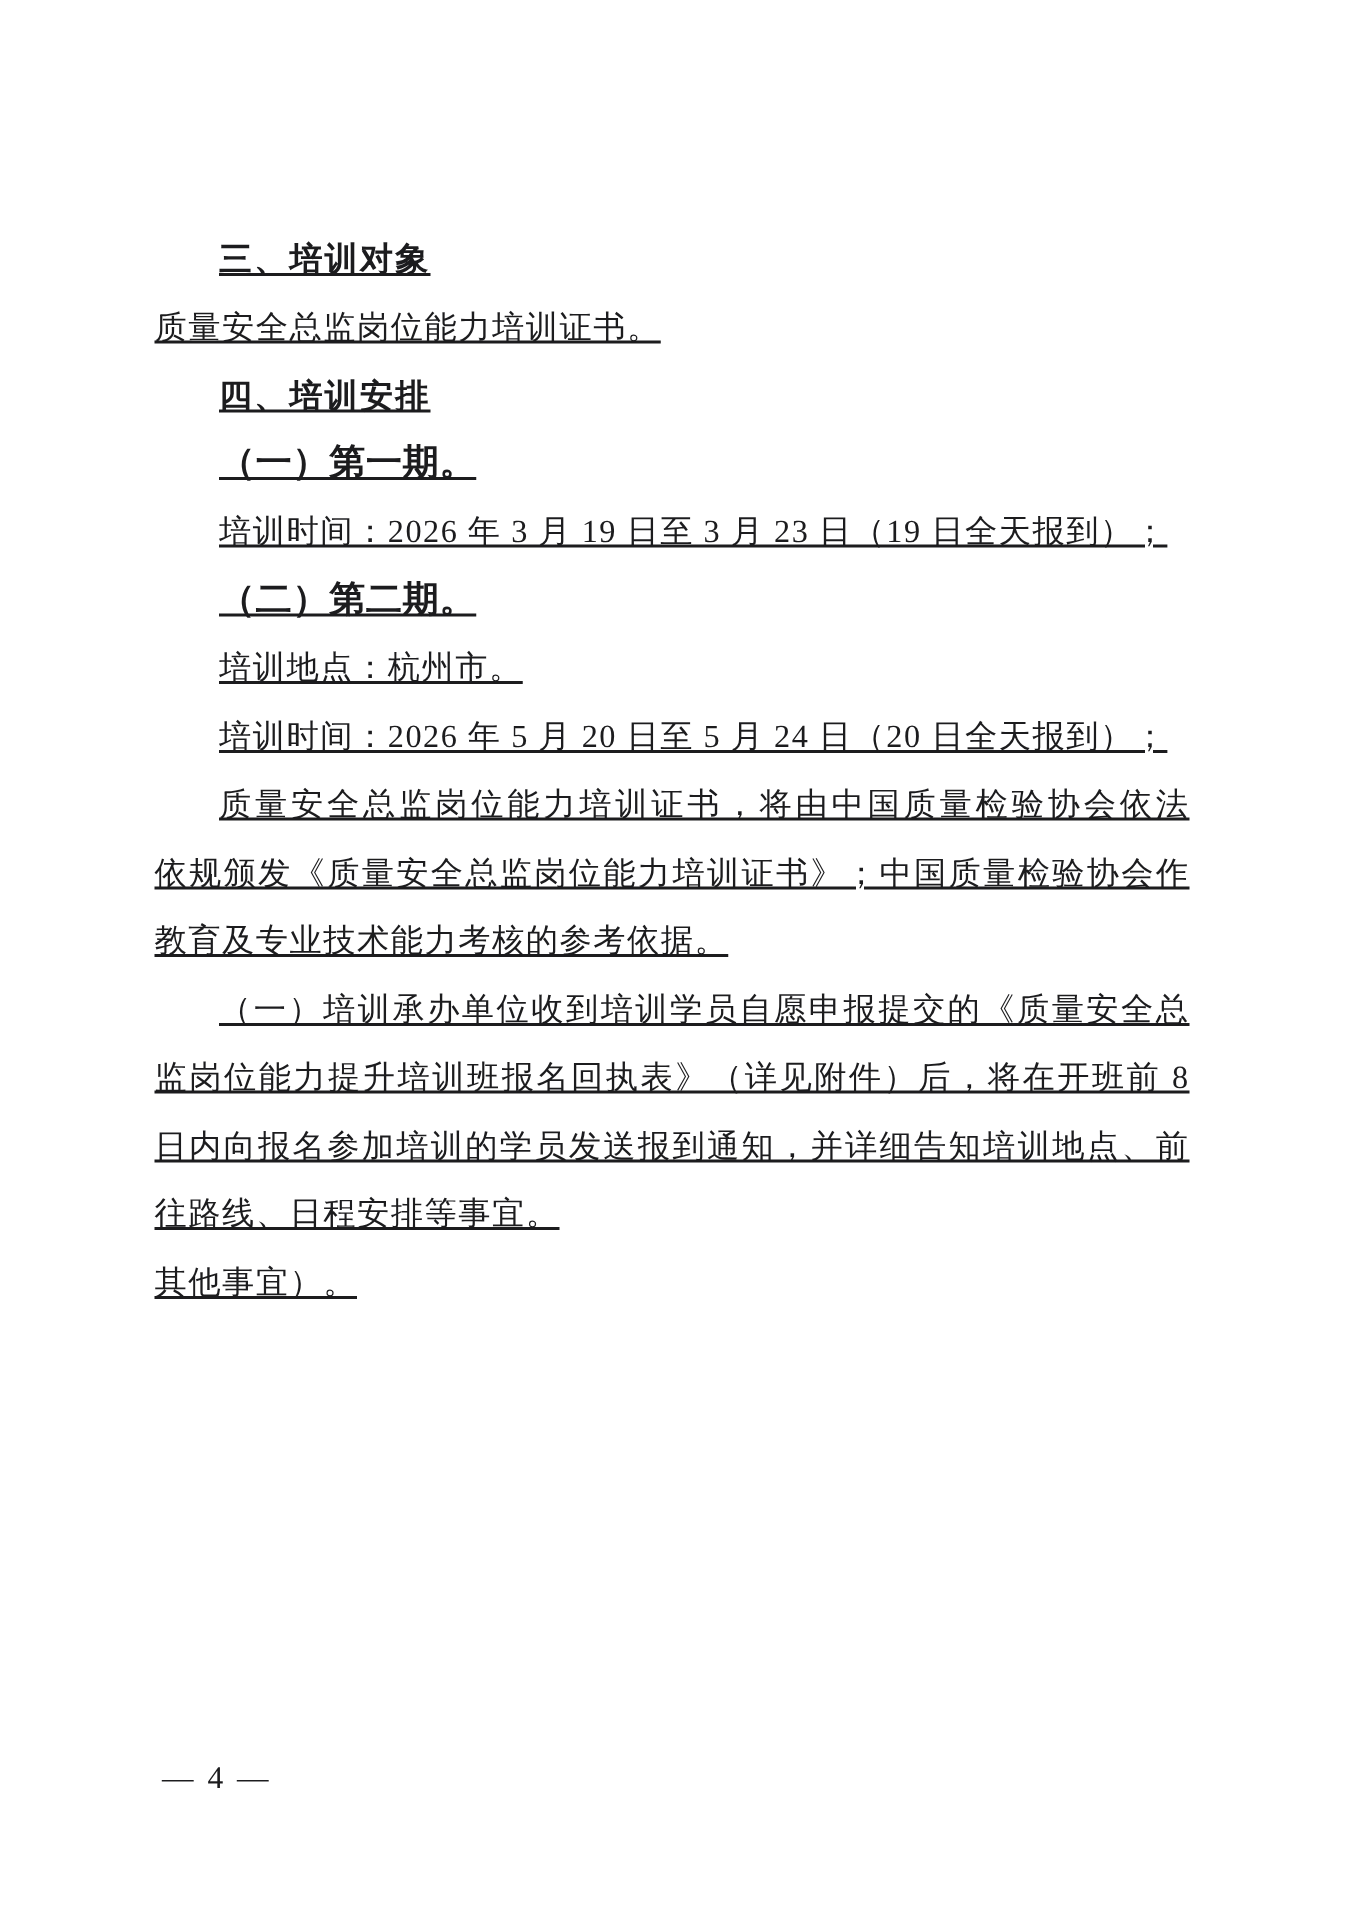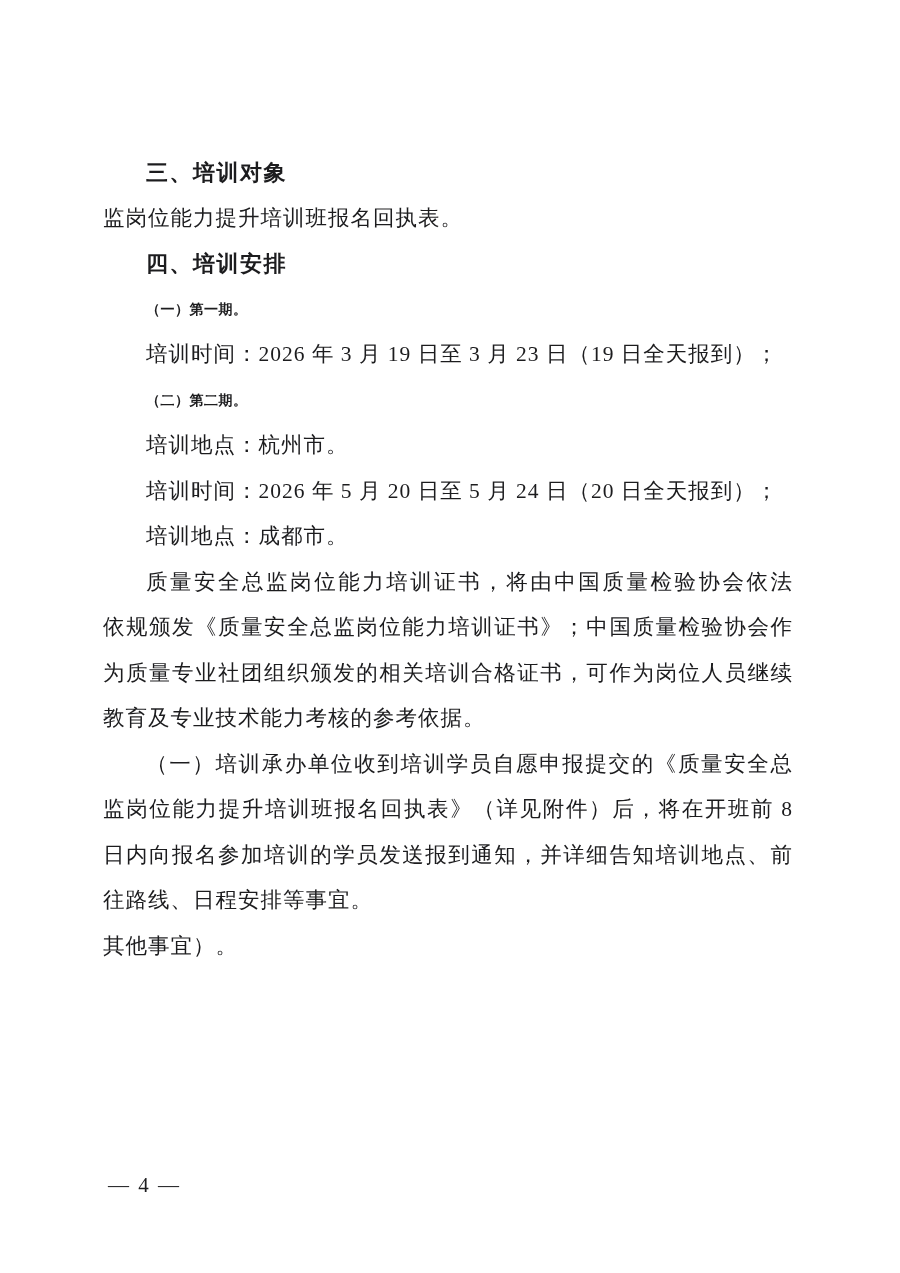--- a/index.html
+++ b/index.html
@@ -21,70 +21,69 @@
     left: 103px;
     top: 150px;
     width: 690px;
   }
   .line {
     height: 45.5px;
     line-height: 45.5px;
     font-size: 21.5px;
     letter-spacing: 1px;
     white-space: nowrap;
+    text-decoration: underline;
   }
   .line.full {
     white-space: normal;
     text-align: justify;
     text-align-last: justify;
   }
   .indent {
     text-indent: 43px;
   }
   .h {
     font-family: "Liberation Sans", "DejaVu Sans", sans-serif;
     font-weight: 700;
     font-size: 22px;
     letter-spacing: 1.5px;
   }
   .h2 {
     font-weight: 700;
-    font-size: 14px;
+    font-size: 24px;
     letter-spacing: 0.5px;
   }
   .pagenum {
     position: absolute;
     left: 108px;
     top: 1170px;
     height: 30px;
     line-height: 30px;
     font-size: 21px;
     letter-spacing: 2px;
   }
 </style>
 </head>
 <body>
 
 <div class="page">
   <div class="content">
 
     <div class="line h indent">三、培训对象</div>
-    <div class="line p">监岗位能力提升培训班报名回执表。</div>
+    <div class="line p">质量安全总监岗位能力培训证书。</div>
 
     <div class="line h indent">四、培训安排</div>
     <div class="line h2 indent">（一）第一期。</div>
     <div class="line p indent">培训时间：2026 年 3 月 19 日至 3 月 23 日（19 日全天报到）；</div>
     <div class="line h2 indent">（二）第二期。</div>
     <div class="line p indent">培训地点：杭州市。</div>
     <div class="line p indent">培训时间：2026 年 5 月 20 日至 5 月 24 日（20 日全天报到）；</div>
-    <div class="line p indent">培训地点：成都市。</div>
 
     <div class="line p indent full">质量安全总监岗位能力培训证书，将由中国质量检验协会依法</div>
     <div class="line p full">依规颁发《质量安全总监岗位能力培训证书》；中国质量检验协会作</div>
-    <div class="line p full">为质量专业社团组织颁发的相关培训合格证书，可作为岗位人员继续</div>
     <div class="line p">教育及专业技术能力考核的参考依据。</div>
 
     <div class="line p indent full">（一）培训承办单位收到培训学员自愿申报提交的《质量安全总</div>
     <div class="line p full">监岗位能力提升培训班报名回执表》（详见附件）后，将在开班前 8</div>
     <div class="line p full">日内向报名参加培训的学员发送报到通知，并详细告知培训地点、前</div>
     <div class="line p">往路线、日程安排等事宜。</div>
     <div class="line p">其他事宜）。</div>
 
   </div>
 

